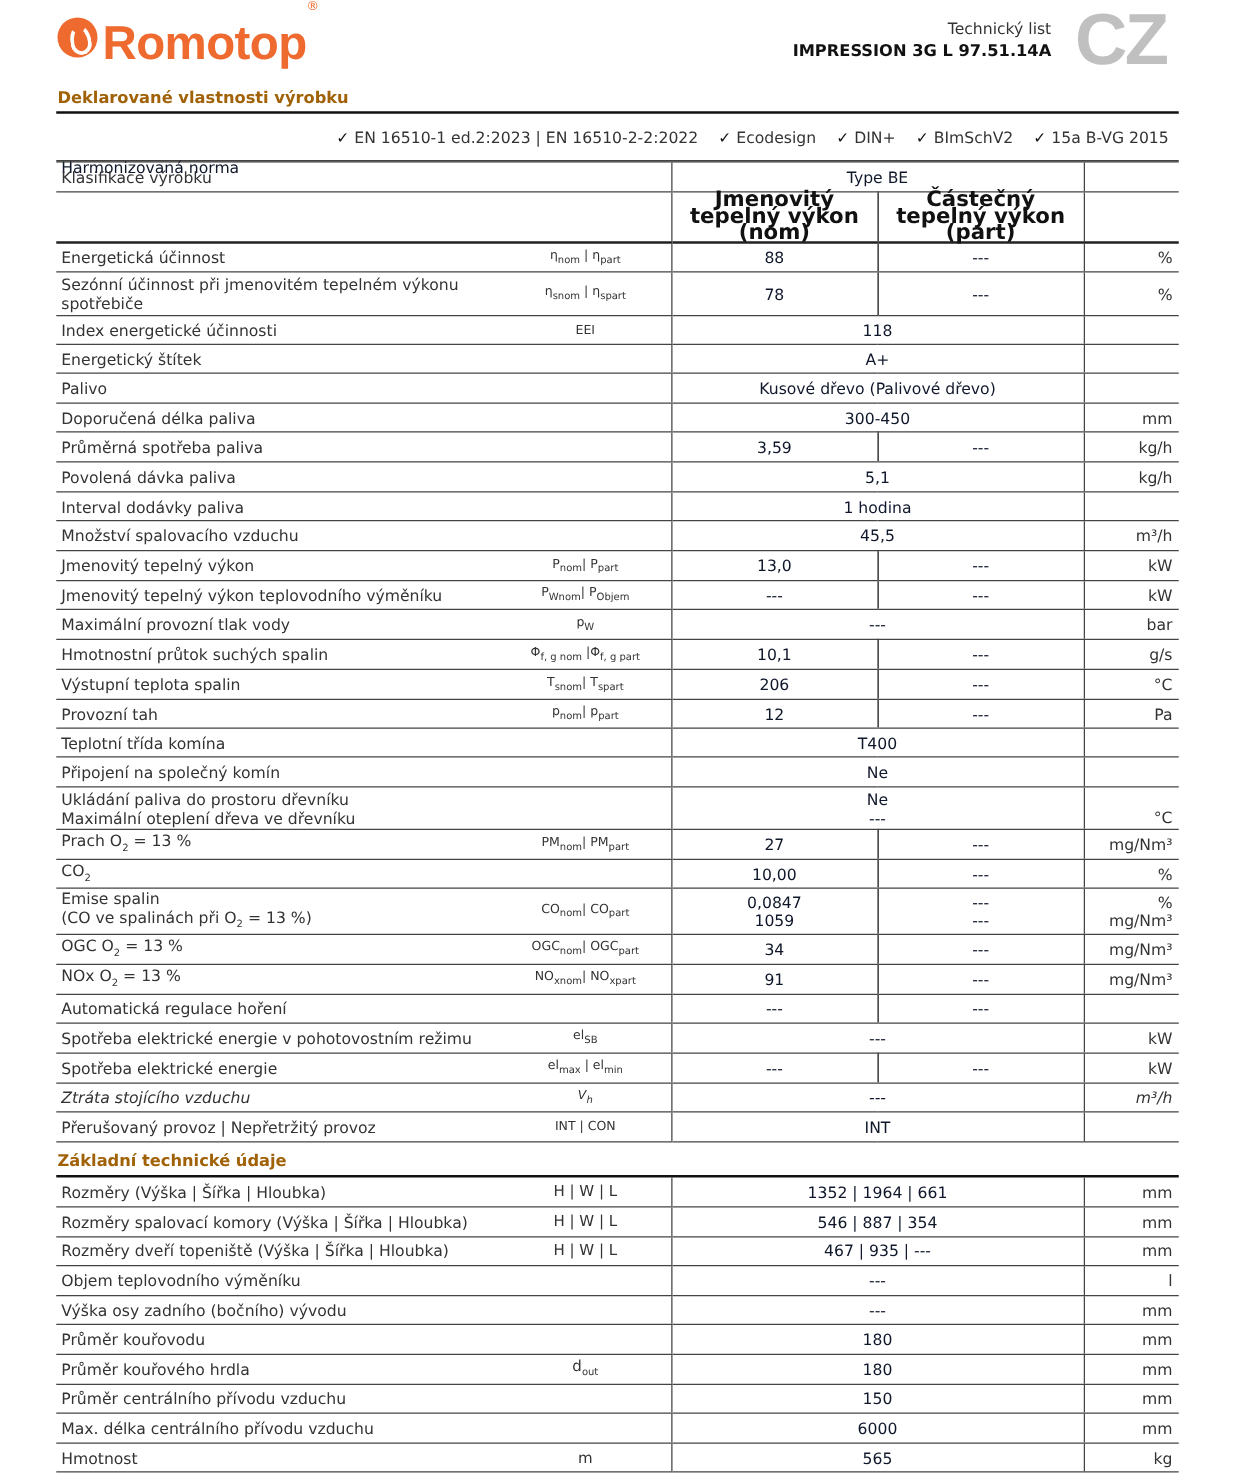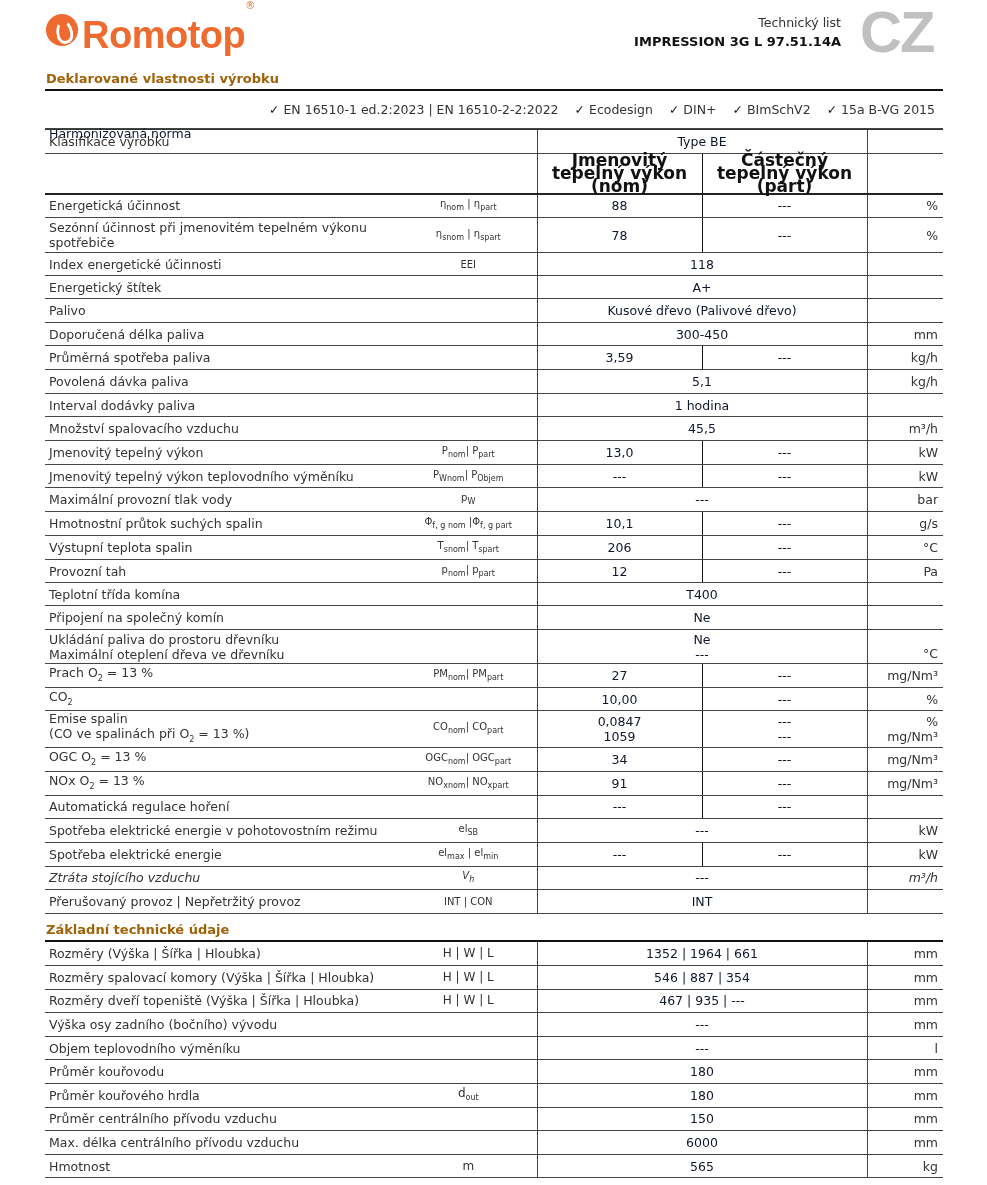--- a/index.html
+++ b/index.html
@@ -309,30 +309,30 @@
         <td class="span">546 | 887 | 354</td>
         <td class="unit">mm</td>
       </tr>
       <tr style="height: 23.6px;">
         <td class="lbl">Rozměry dveří topeniště (Výška | Šířka | Hloubka)</td>
         <td class="sym" style="font-size: 12px;">H | W | L</td>
         <td class="span">467 | 935 | ---</td>
         <td class="unit">mm</td>
       </tr>
       <tr style="height: 23.6px;">
-        <td class="lbl">Výška osy zadního (bočního) vývodu</td>
-        <td class="sym" style="font-size: 12px;"></td>
-        <td class="span">---</td>
-        <td class="unit">mm</td>
-      </tr>
-      <tr style="height: 23.6px;">
         <td class="lbl">Objem teplovodního výměníku</td>
         <td class="sym" style="font-size: 12px;"></td>
         <td class="span">---</td>
         <td class="unit">l</td>
+      </tr>
+      <tr style="height: 23.6px;">
+        <td class="lbl">Výška osy zadního (bočního) vývodu</td>
+        <td class="sym" style="font-size: 12px;"></td>
+        <td class="span">---</td>
+        <td class="unit">mm</td>
       </tr>
       <tr style="height: 23.6px;">
         <td class="lbl">Průměr kouřovodu</td>
         <td class="sym" style="font-size: 12px;"></td>
         <td class="span">180</td>
         <td class="unit">mm</td>
       </tr>
       <tr style="height: 23.6px;">
         <td class="lbl">Průměr kouřového hrdla</td>
         <td class="sym" style="font-size: 12px;">d<sub>out</sub></td>

